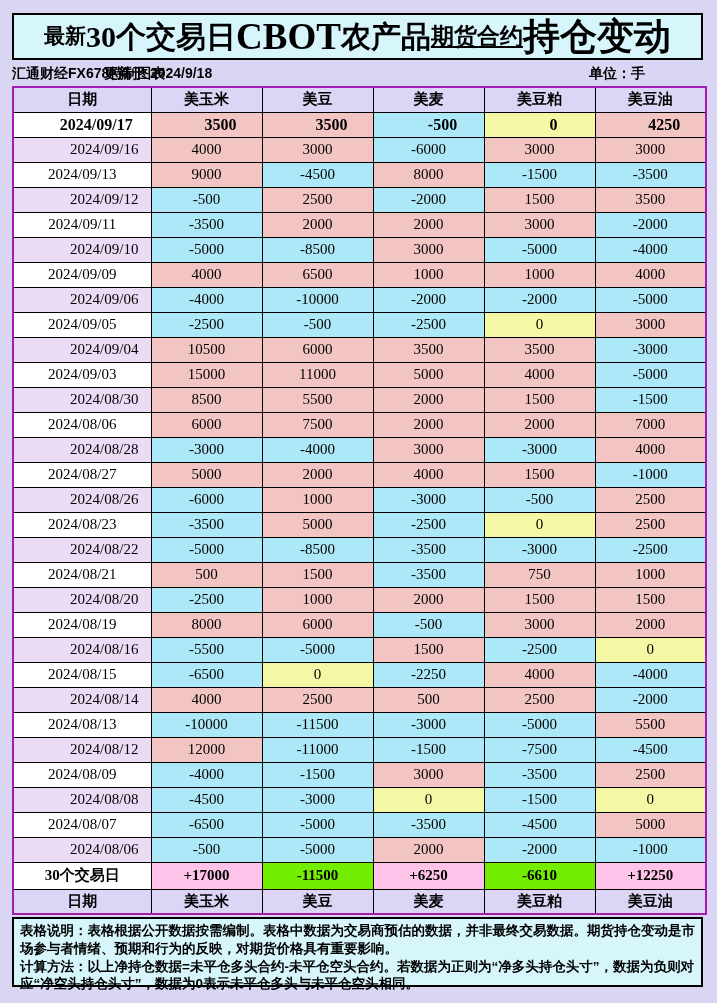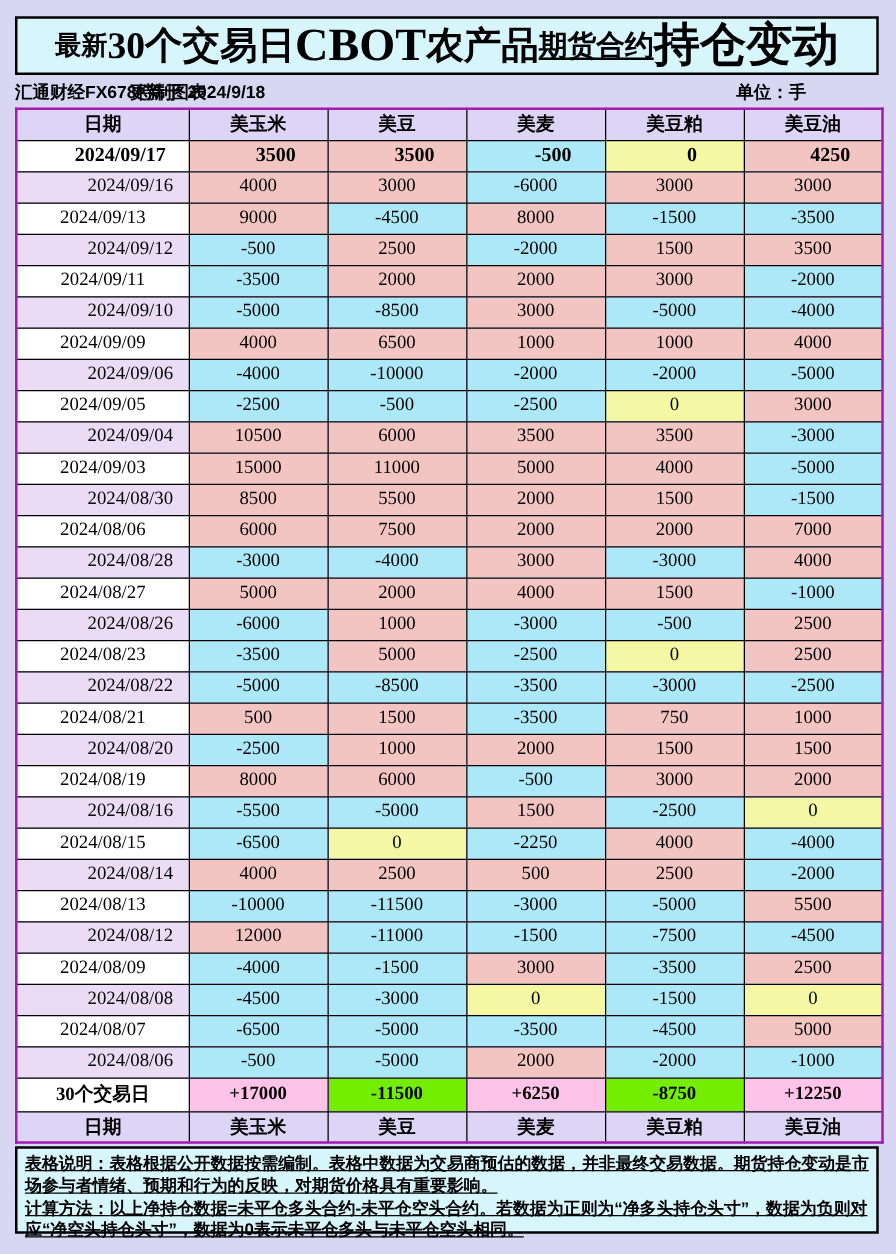--- a/index.html
+++ b/index.html
@@ -54,21 +54,21 @@
   tr.summary td { height: 27px; font-weight: bold; }
   td.sum-label { background: #FFFFFF; font-size: 18px; }
   td.sum-pos { background: var(--sum_pos_bg); font-size: 21px; }
   td.sum-neg { background: var(--sum_neg_bg); font-size: 21px; }
   
   .notes-box {
     position: absolute; left: 12px; top: 917px; width: 691px; height: 70px;
     background: var(--panel_bg); border: 2px solid #000;
     padding: 3px 6px;
     font-family: "Liberation Sans", sans-serif;
-    font-size: 13.5px; line-height: 1.32; font-weight: 600; text-decoration: underline;
+    font-size: 13.5px; line-height: 1.32; font-weight: 600;
   }
   .notes-box b { font-weight: bold; }
 </style>
 </head>
 <body>
 
 <div class="title-box">
   <span class="ts-s">最新</span>
   <span class="ts-m">30个交易日</span>
   <span class="ts-l">CBOT</span>
@@ -343,21 +343,21 @@
         <td class="neg">-2000</td>
         <td class="neg">-1000</td>
       </tr>
     </tbody>
   <tfoot>
       <tr class="summary">
         <td class="sum-label">30个交易日</td>
         <td class="sum-pos">+17000</td>
         <td class="sum-neg">-11500</td>
         <td class="sum-pos">+6250</td>
-        <td class="sum-neg">-8750</td>
+        <td class="sum-neg">-6610</td>
         <td class="sum-pos">+12250</td>
       </tr>
       <tr>
         <th class="head">日期</th>
         <th class="head">美玉米</th>
         <th class="head">美豆</th>
         <th class="head">美麦</th>
         <th class="head">美豆粕</th>
         <th class="head">美豆油</th>
       </tr>

